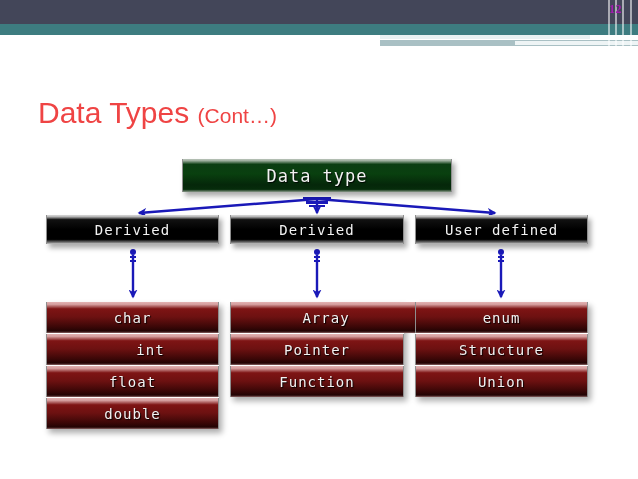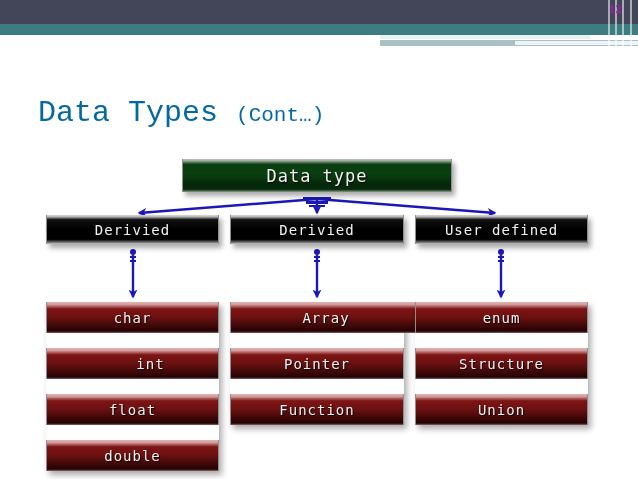--- a/index.html
+++ b/index.html
@@ -94,22 +94,22 @@
     letter-spacing: 0.5px;
     z-index: 5;
   }
 
   
   #slide-title {
     position: absolute;
     left: 38px;
     top: 96px;
     font-size: 30px;
-    color: #0369a1;
-    font-family: Liberation Mono, monospace;
+    color: #ef4444;
+    font-family: Liberation Sans, sans-serif;
     font-weight: normal;
     white-space: nowrap;
   }
   #slide-title .cont {
     font-size: 21px;
   }
 
   
   #diagram {
     position: absolute;
@@ -163,21 +163,21 @@
   }
   .leaf-stack {
     position: absolute;
     box-shadow: 3px 4px 6px rgba(0,0,0,0.33);
   }
   .leaf-stack .node.leaf {
     position: relative;
     left: 0 !important;
     top: auto !important;
     box-shadow: none;
-    margin-bottom: 15px;
+    margin-bottom: 1px;
   }
   .leaf-stack .node.leaf:last-child { margin-bottom: 0; text-align: center; }
 </style>
 </head>
 <body>
 
 <div id="slide-header">
   <div class="hdr-darkbar"></div>
   <div class="hdr-tealbar"></div>
   <div class="hdr-whitecut"></div>

